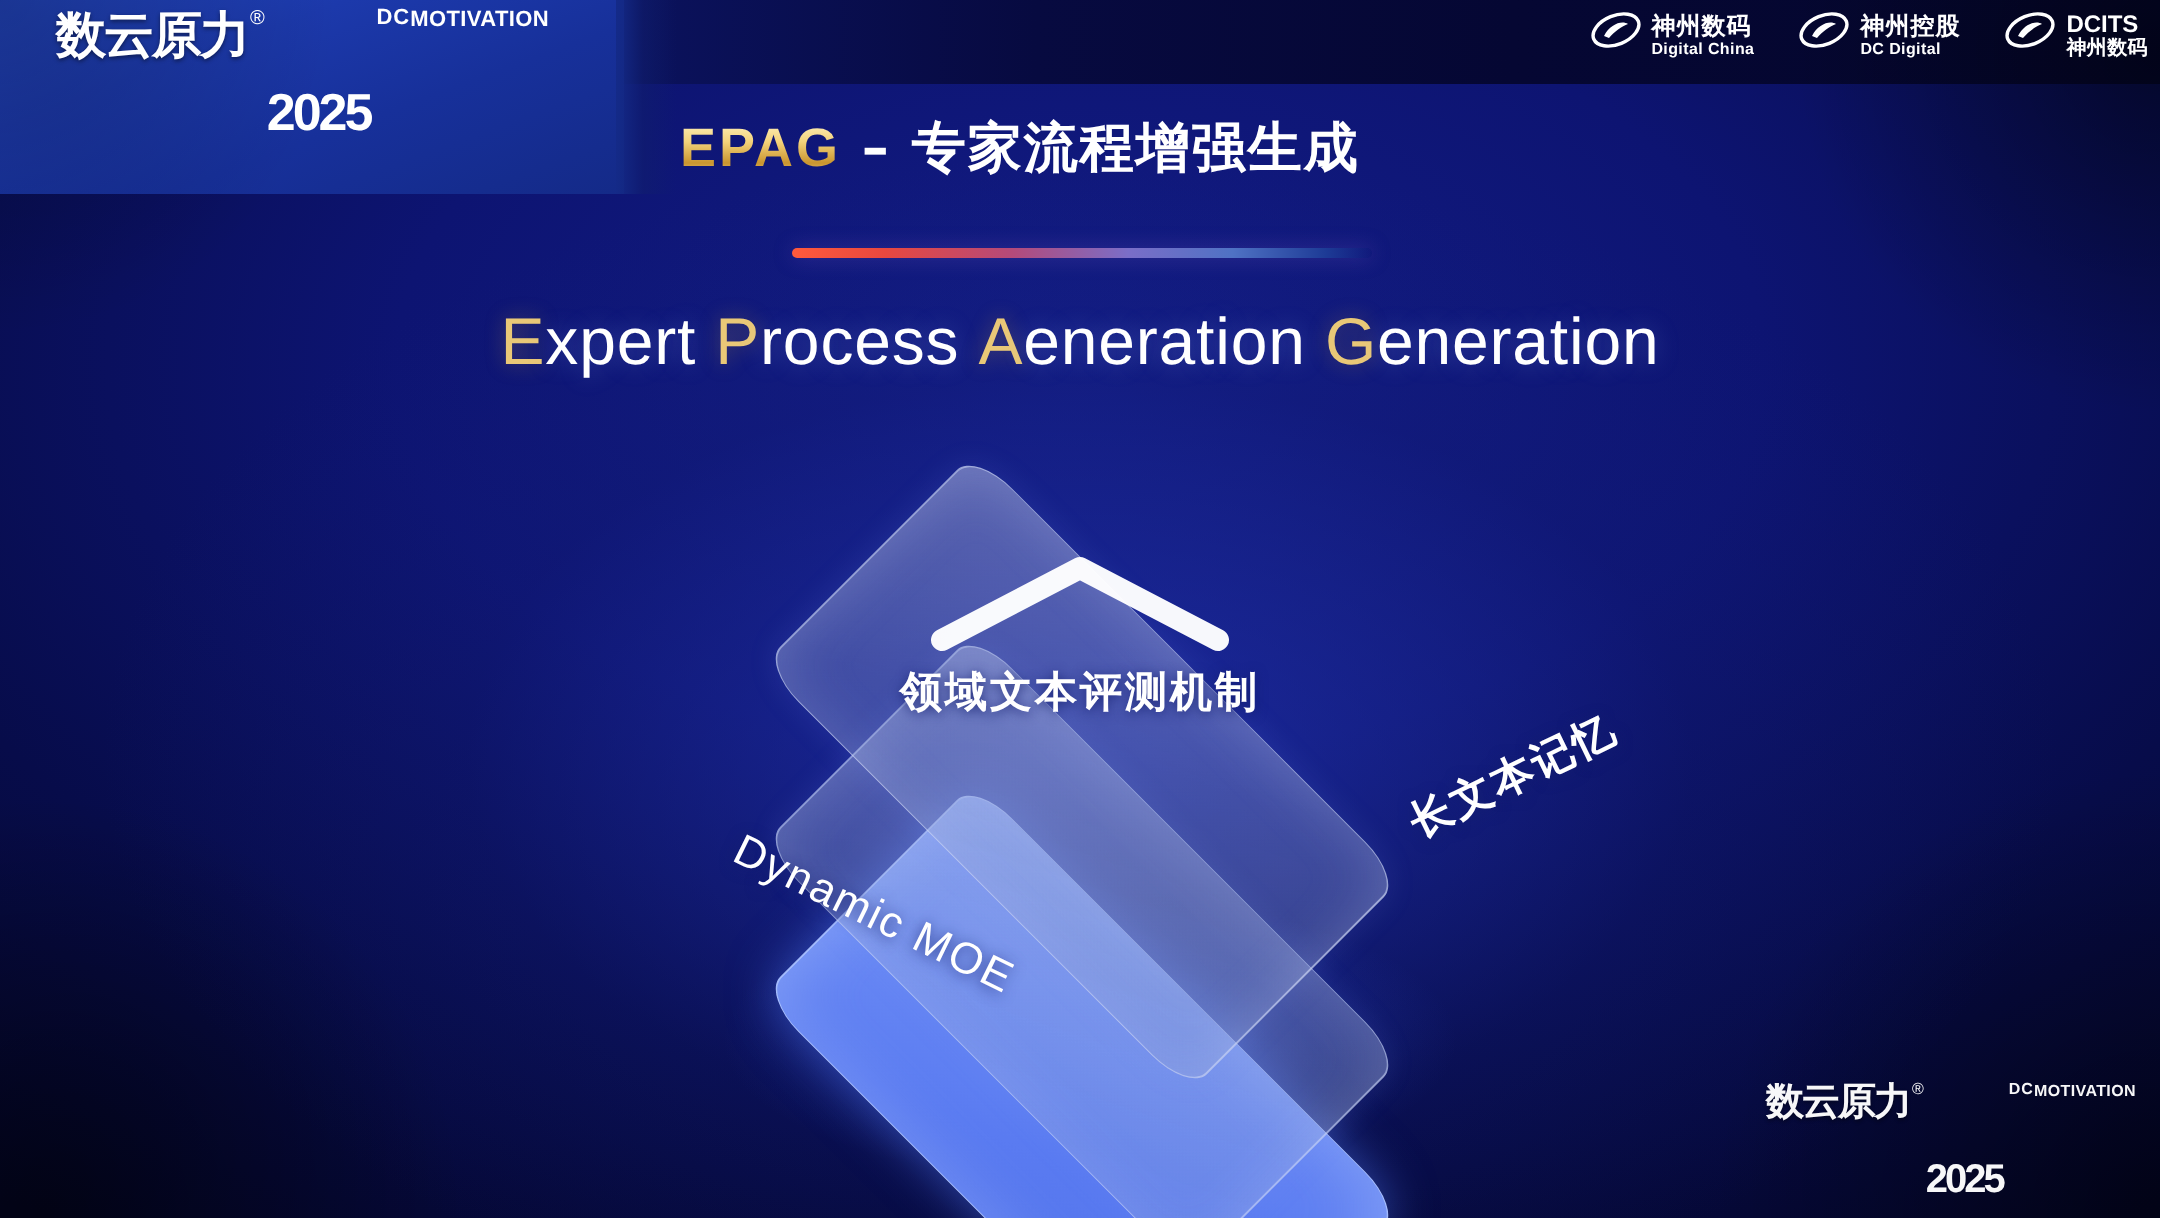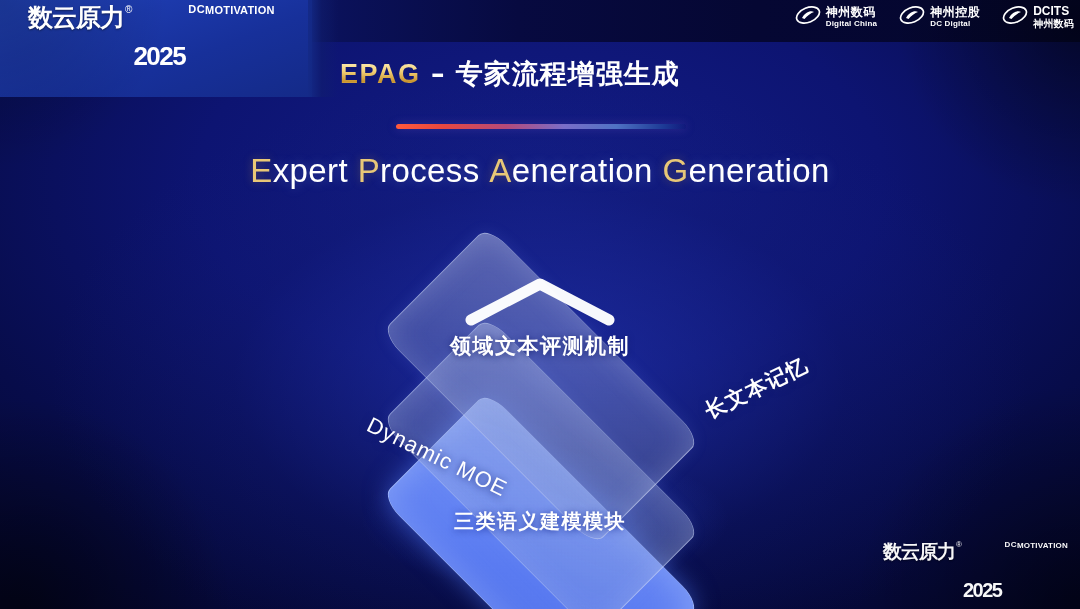--- a/index.html
+++ b/index.html
@@ -439,21 +439,20 @@
 
     <span class="chevron-icon">
       <svg width="158" height="56" viewBox="0 0 158 56">
         <path d="M10 46 L79 10 L148 46" fill="none" stroke="#ffffff" stroke-width="11" stroke-linecap="round" stroke-linejoin="round" opacity="0.97"></path>
       </svg>
     </span>
 
     <div class="layer-label label-top">领域文本评测机制</div>
     <div class="layer-label label-moe">Dynamic  MOE</div>
     <div class="layer-label label-mem">长文本记忆</div>
-    <div class="layer-label label-bot">三类语义建模模块</div>
 
   </div>
 
   <div class="vignette"></div>
 
   <div class="watermark">
     <span class="brand-cn">数云原力</span>
     <span class="brand-reg">®</span>
     <span class="brand-year">2025</span>
     <span class="brand-sub">

